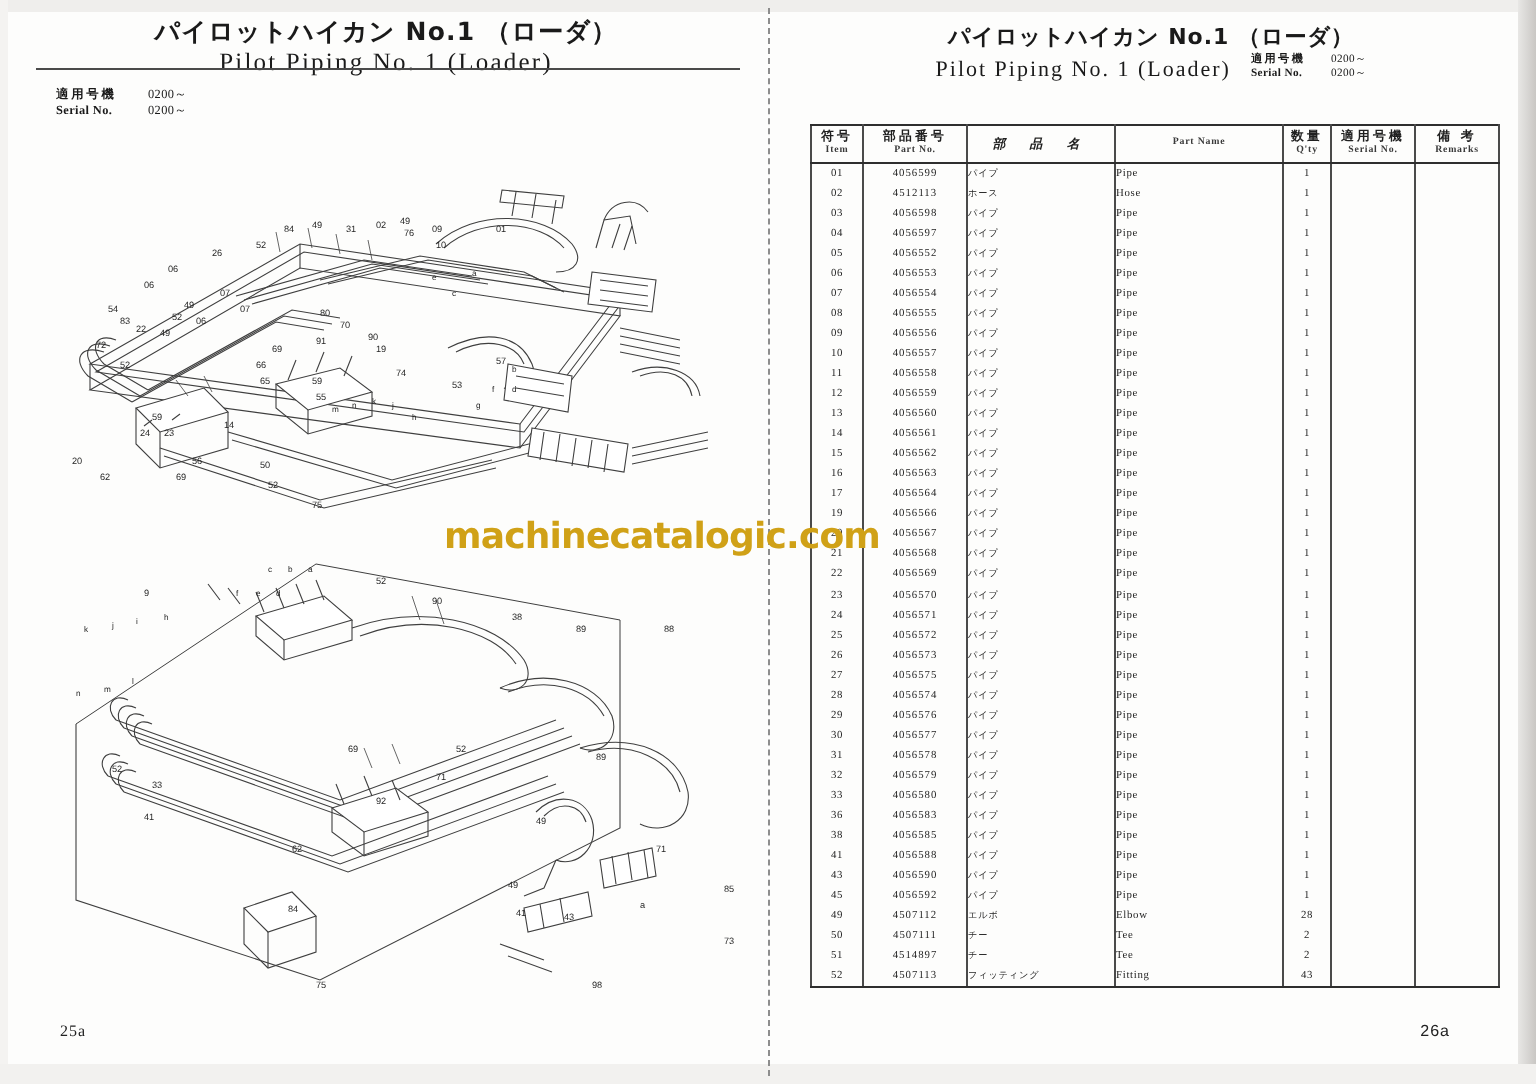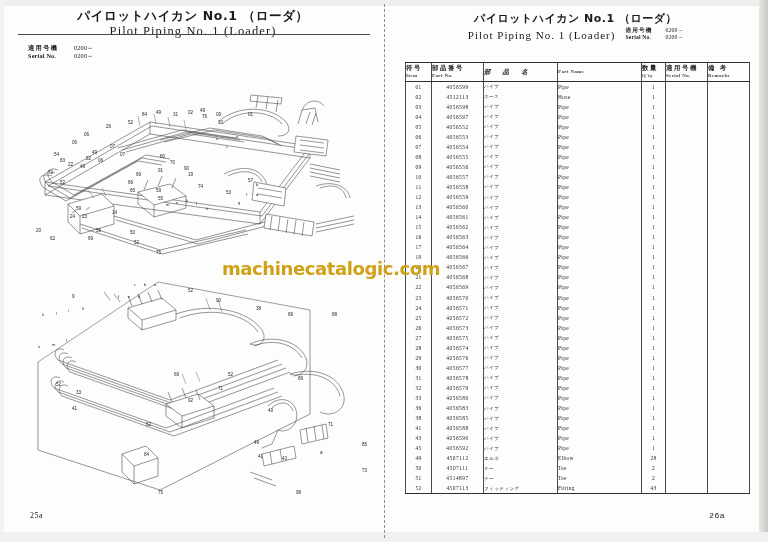--- a/index.html
+++ b/index.html
@@ -113,21 +113,21 @@
     border-left:0.8px solid #4a4a4a;
     border-right:0.8px solid #4a4a4a;
     padding:0;
     color:#1f1f1f;
   }
   thead tr.hrow{height:19px;}
   thead th{
     border-top:1.6px solid #2e2e2e;
     border-bottom:1.1px solid #2e2e2e;
     vertical-align:middle;
-    text-align:left;
+    text-align:center;
     line-height:6.6px;
   }
   .th-jp{
     display:block;font-family:"DejaVu Sans",sans-serif;
     font-size:6.4px;font-weight:700;letter-spacing:1.6px;
   }
   .th-jp.wide{letter-spacing:5px;font-style:italic;}
   .th-en{
     display:block;font-family:"Liberation Serif",serif;
     font-size:4.9px;letter-spacing:0.4px;margin-top:1px;color:#3a3a3a;
@@ -147,21 +147,21 @@
     font-family:"DejaVu Sans",sans-serif;
     font-size:4.6px;letter-spacing:0.4px;color:#2a2a2a;
   }
   td.c-enname{text-align:left;padding-left:5px;}
   td.c-qty{text-align:center;}
   td.c-ser,td.c-rem{text-align:center;}
   tbody tr:last-child td{border-bottom:1.6px solid #2e2e2e;}
 
   .page-no-right{
     position:absolute;right:34px;bottom:16px;
-    font-size:8px;font-family:Liberation Mono, monospace;color:#222;letter-spacing:0.5px;text-align:center;
+    font-size:8px;font-family:Liberation Sans, sans-serif;color:#222;letter-spacing:0.5px;text-align:center;
   }
 
   
   .watermark{
     position:absolute;left:222px;top:258px;
     font-family:"DejaVu Sans",sans-serif;
     font-size:18px;font-weight:700;
     color:#d0a117;
     letter-spacing:-0.4px;
     white-space:nowrap;

